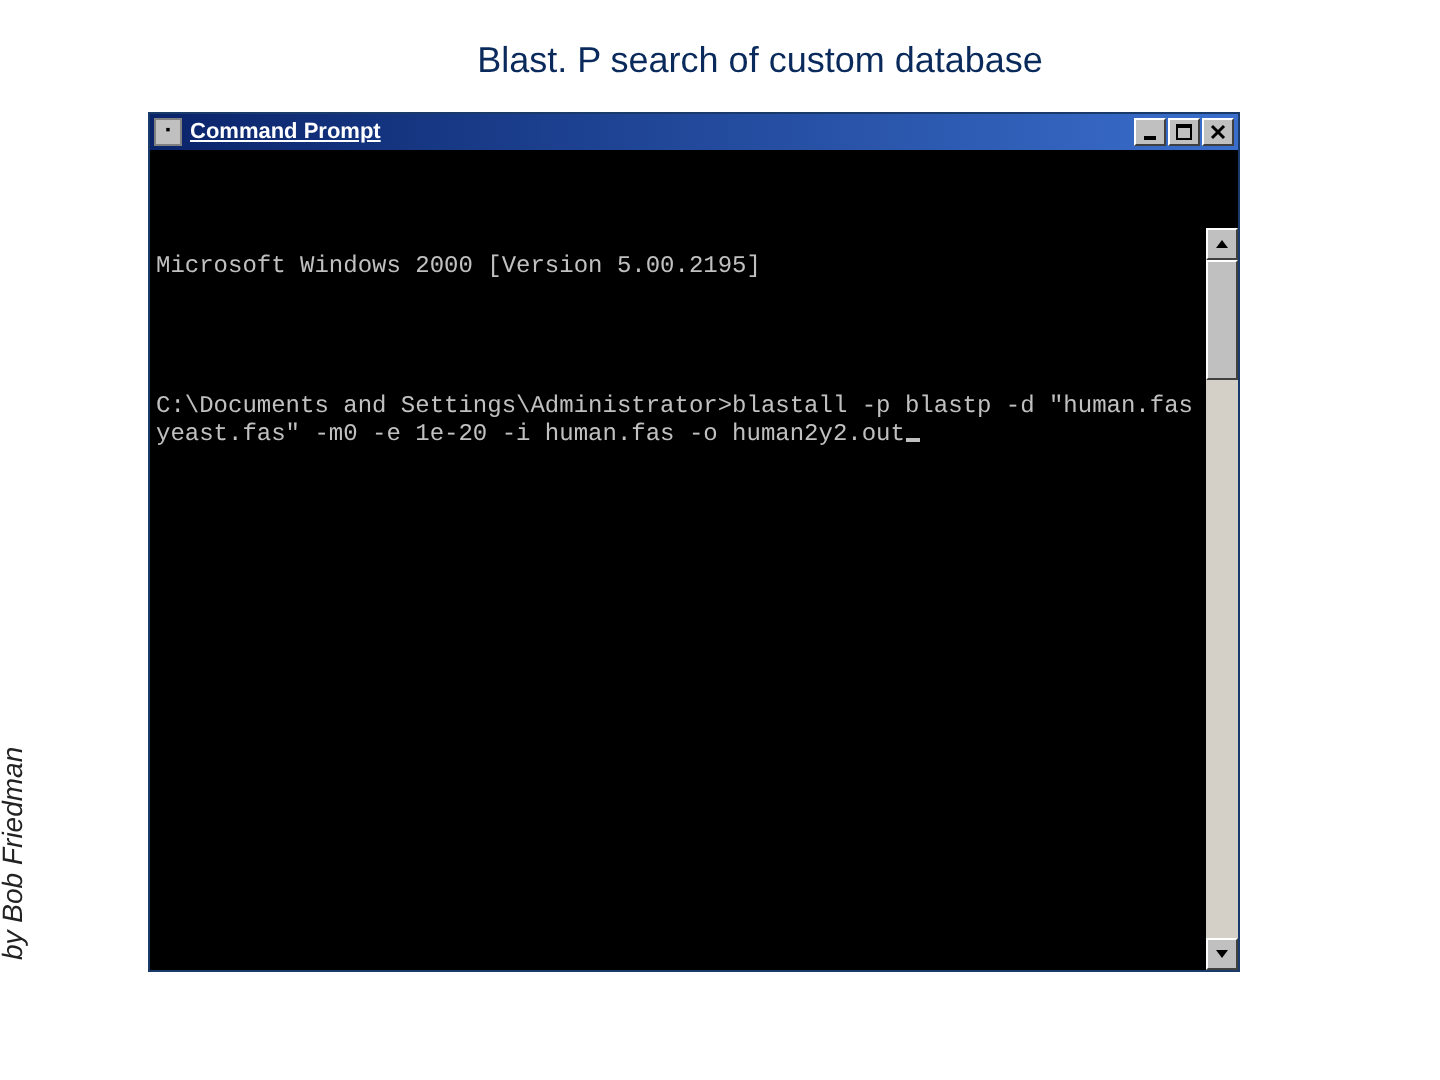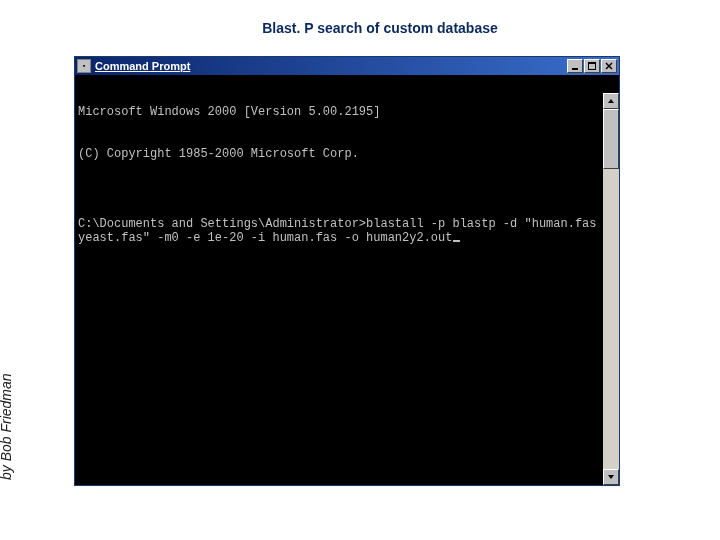--- a/index.html
+++ b/index.html
@@ -10,22 +10,22 @@
     position: relative;
     font-family: Arial, sans-serif;
     overflow: hidden;
   }
   .slide-title {
     position: absolute;
     top: 20px;
     left: 0;
     right: 0;
     text-align: center;
-    font-size: 14px;
-    font-weight: bold;
+    font-size: 18px;
+    font-weight: normal;
     color: #0a2a5c;
     padding-left: 40px;
   }
   .author-credit {
     position: absolute;
     left: 14px;
     bottom: 60px;
     transform: rotate(-90deg);
     transform-origin: left bottom;
     font-style: italic;
@@ -150,20 +150,21 @@
     background: #c0c0c0;
     border-top: 1px solid #fff;
     border-left: 1px solid #fff;
     border-right: 1px solid #404040;
     border-bottom: 1px solid #404040;
   }
   .terminal-wrap {
     position: relative;
     flex: 1;
     display: flex;
+    margin-top: 21px;
   }
   .terminal-inner { flex: 1; padding-right: 16px; }
 </style>
 </head>
 <body>
 
 <div class="slide-title">Blast. P search of custom database</div>
 
 <div class="author-credit">by Bob Friedman</div>
 
@@ -190,21 +191,20 @@
             <line x1="1" y1="1" x2="7" y2="7" stroke="#000" stroke-width="1.5"></line>
             <line x1="7" y1="1" x2="1" y2="7" stroke="#000" stroke-width="1.5"></line>
           </svg>
       </div>
     </div>
   </div>
 
   <div class="terminal-wrap">
     <div class="terminal terminal-inner">
       <div class="terminal-line">Microsoft Windows 2000 [Version 5.00.2195]</div>
-      <div class="terminal-line">(C) Copyright 1985-2000 Microsoft Corp.</div>
       <div class="terminal-line"></div>
       <div class="terminal-line"><span>C:\Documents and Settings\Administrator&gt;blastall -p blastp -d "human.fas yeast.fas" -m0 -e 1e-20 -i human.fas -o human2y2.out</span><span class="cursor"></span></div>
     </div>
 
     <div class="scrollbar">
       <div class="sb-btn">
         <svg width="8" height="8">
             <polygon points="4,2 1,6 7,6" fill="#000"></polygon>
           </svg>
       </div>

